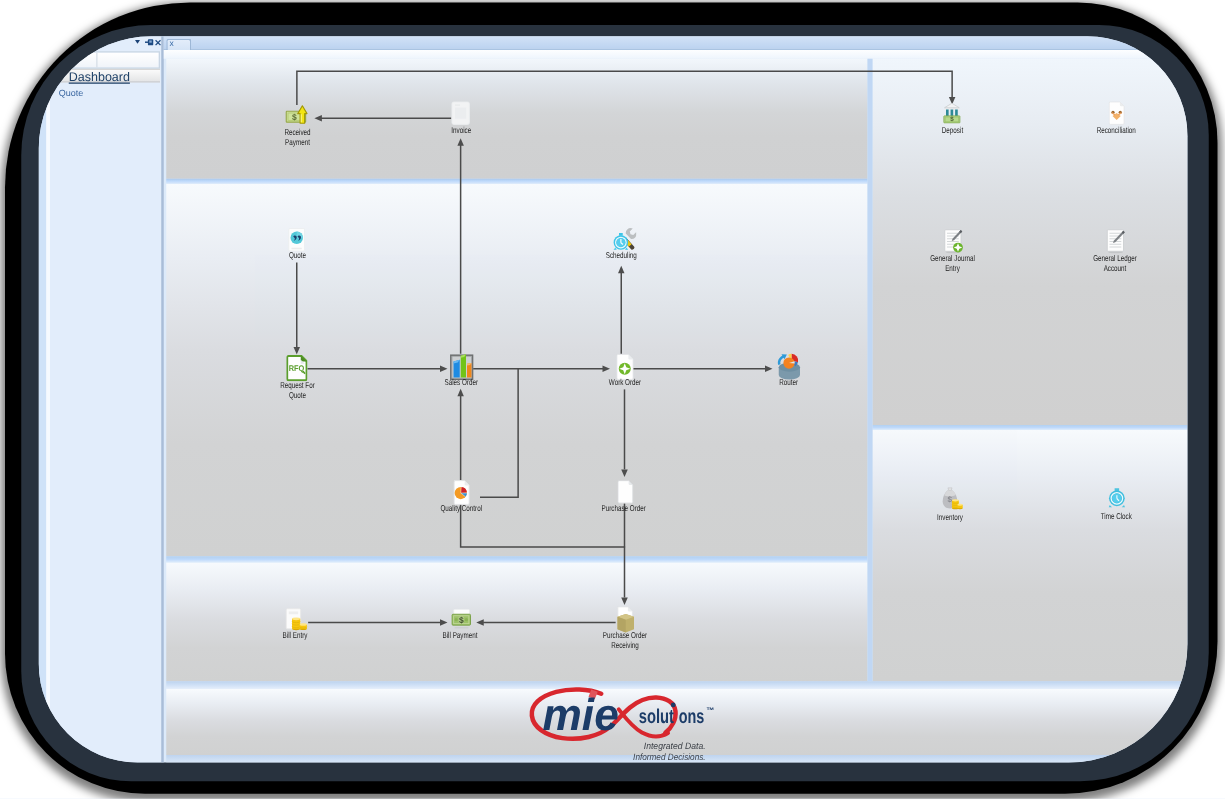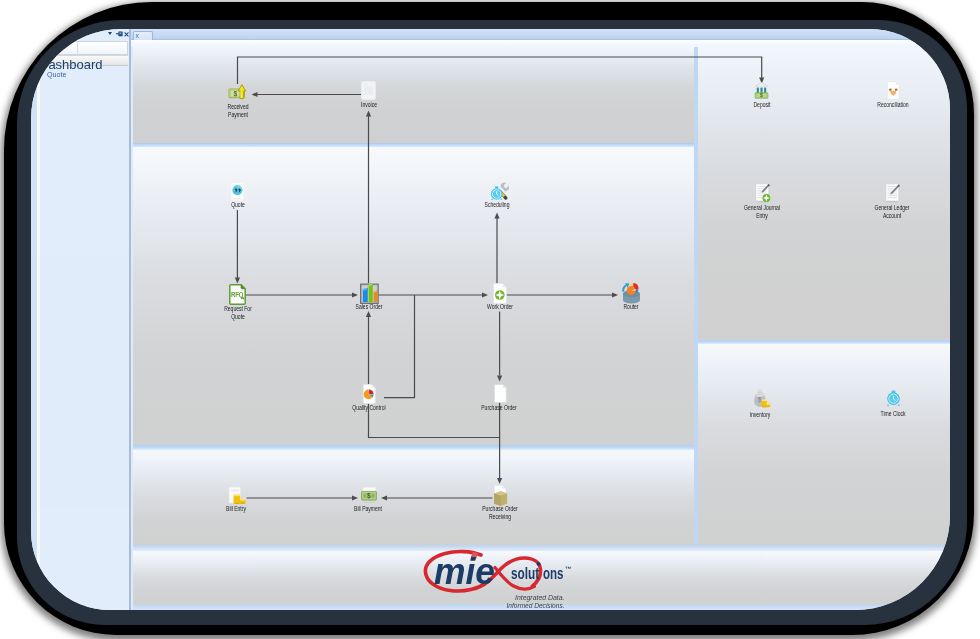--- a/index.html
+++ b/index.html
@@ -27,21 +27,21 @@
         <rect x="2.6" y="0.4" width="4.8" height="5.4" rx="0.8" fill="#1d4a82"></rect>
         <rect x="0" y="2.4" width="3" height="1.3" fill="#1d4a82"></rect>
         <rect x="3.8" y="1.5" width="2.2" height="2" fill="#87a9d2"></rect>
       </svg>
 <div class="abs" style="left:123.4px;top:29.8px;font-size:7.2px;font-weight:bold;color:#1d4a82;opacity:.99;">✕</div>
 
 <div class="abs" style="left:36px;top:41px;width:92px;height:14px;background:linear-gradient(#ffffff,#f0f4f9);border:1px solid #c9d6e4;box-sizing:border-box;"></div>
 <div class="abs" style="left:77px;top:42px;width:1px;height:12px;background:#d5dde6;"></div>
 
 <div class="abs" style="left:36px;top:55px;width:92px;height:11px;background:linear-gradient(#fafafa,#e4e5e6);border-top:1px solid #d6d6d6;border-bottom:1px solid #cccccc;box-sizing:border-box;"></div>
-<div class="abs" style="left:39px;top:57px;font-size:13px;color:#1c3f66;opacity:.99;">Dashboard</div>
+<div class="abs" style="left:55px;top:57px;font-size:10px;color:#1c3f66;opacity:.99;text-decoration:underline;">Dashboard</div>
 <div class="abs" style="left:47px;top:70px;font-size:7.2px;color:#37649f;opacity:.99;">Quote</div>
 
 <div class="abs" style="left:131px;top:29px;width:819px;height:10.5px;background:linear-gradient(#d2e2f7,#bcd3f0);border-bottom:1px solid #aac4e2;box-sizing:border-box;"></div>
 <div class="abs" style="left:133px;top:30.5px;width:19.5px;height:13px;background:linear-gradient(#e3edfa,#cfe0f4);border:1px solid #9db7d6;border-bottom:none;border-radius:2px 2px 0 0;box-sizing:border-box;"></div>
 <div class="abs" style="left:135.5px;top:31.5px;font-size:6.8px;color:#3a6ca8;opacity:.99;">x</div>
 
 <div class="abs" style="left:131px;top:39.5px;width:819px;height:7.5px;background:linear-gradient(#fdfeff,#eef5fd);"></div>
 
 <div class="abs" style="left:133px;top:47px;width:560.5px;height:95.5px;background:linear-gradient(180deg,#f2f7fc 0%,#e0e5eb 20%,#d3d5d7 45%,#d0d1d2 65%,#cfd0d1 100%);"></div>
 <div class="abs" style="left:133px;top:146.5px;width:560.5px;height:298px;background:linear-gradient(180deg,#f7fafd 0%,#e9edf3 20%,#dadce0 45%,#d2d3d4 70%,#d0d1d1 100%);"></div>

